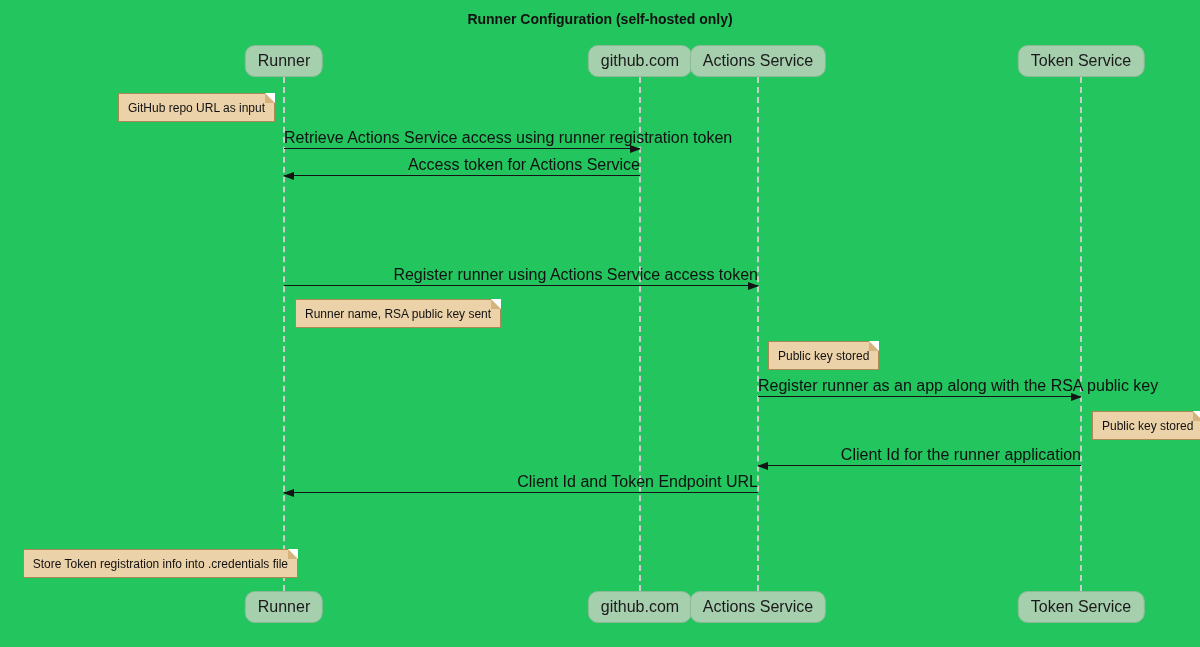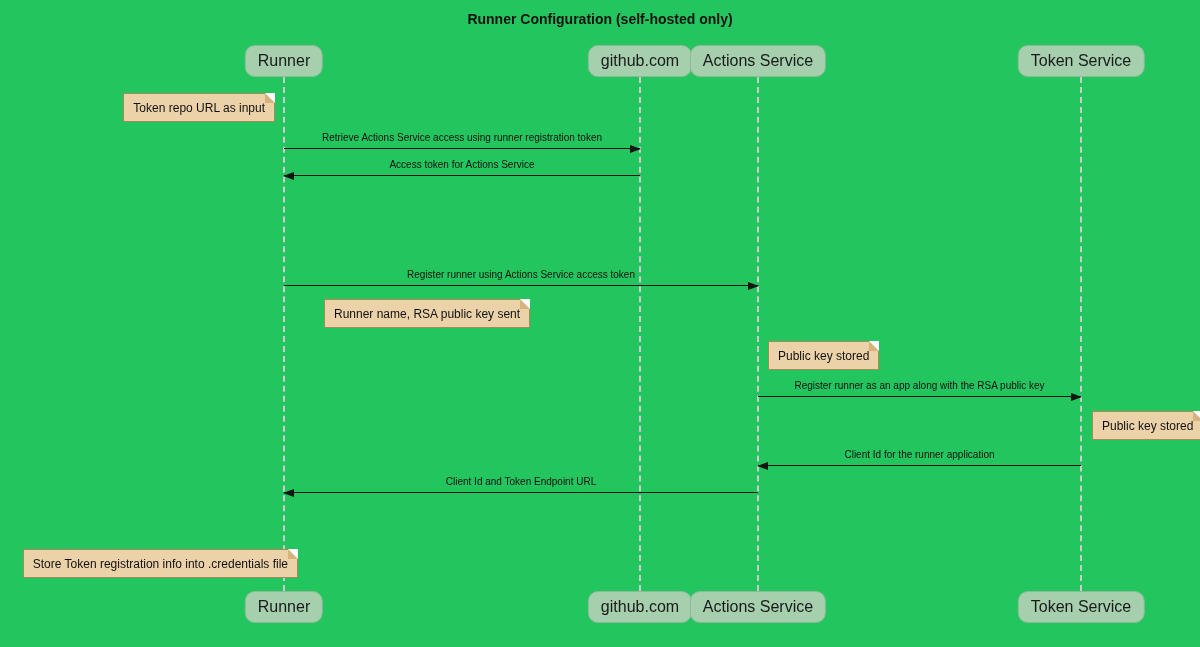--- a/index.html
+++ b/index.html
@@ -83,23 +83,23 @@
     content: "";
     position: absolute;
     left: -1px; top: -4px;
     width: 0; height: 0;
     border-right: 11px solid #141414;
     border-top: 4px solid transparent;
     border-bottom: 4px solid transparent;
   }
   .msg-label {
     position: absolute;
-    font-size: 10px;
+    font-size: 16px;
     line-height: 14px;
-    text-align: center;
+    text-align: right;
     color: #111111;
     white-space: nowrap;
   }
 </style>
 </head>
 <body>
 
 <div id="canvas">
 
   <div class="title">Runner Configuration (self-hosted only)</div>
@@ -112,22 +112,22 @@
   <div class="participant" style="left:284px; top:45px;">Runner</div>
   <div class="participant" style="left:640px; top:45px;">github.com</div>
   <div class="participant" style="left:758px; top:45px;">Actions Service</div>
   <div class="participant" style="left:1081px; top:45px;">Token Service</div>
 
   <div class="participant" style="left:284px; top:591px;">Runner</div>
   <div class="participant" style="left:640px; top:591px;">github.com</div>
   <div class="participant" style="left:758px; top:591px;">Actions Service</div>
   <div class="participant" style="left:1081px; top:591px;">Token Service</div>
 
-  <div class="note" style="right:925px; top:93px;">Token repo URL as input</div>
-  <div class="note" style="left:295px; top:299px;margin-left:29px;">Runner name, RSA public key sent</div>
+  <div class="note" style="right:925px; top:93px;">GitHub repo URL as input</div>
+  <div class="note" style="left:295px; top:299px;">Runner name, RSA public key sent</div>
   <div class="note" style="left:768px; top:341px;">Public key stored</div>
   <div class="note" style="left:1092px; top:411px;">Public key stored</div>
   <div class="note" style="right:902px; top:549px;">Store Token registration info into .credentials file</div>
 
   <div>
     <div class="msg-label" style="left:284px; top:131px; width:356px;">Retrieve Actions Service access using runner registration token</div>
     <div class="msg-line arrow-right" style="left:284px; top:148px; width:356px;"></div>
   </div>
 
   <div>

